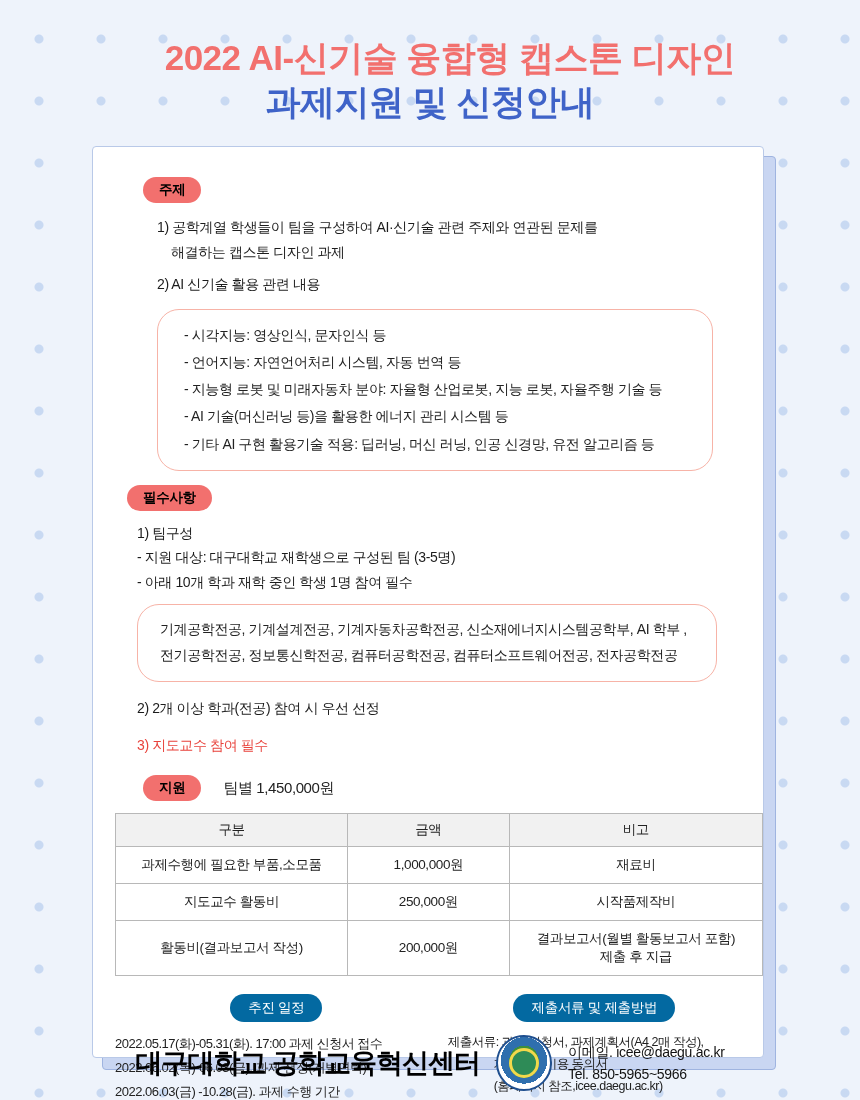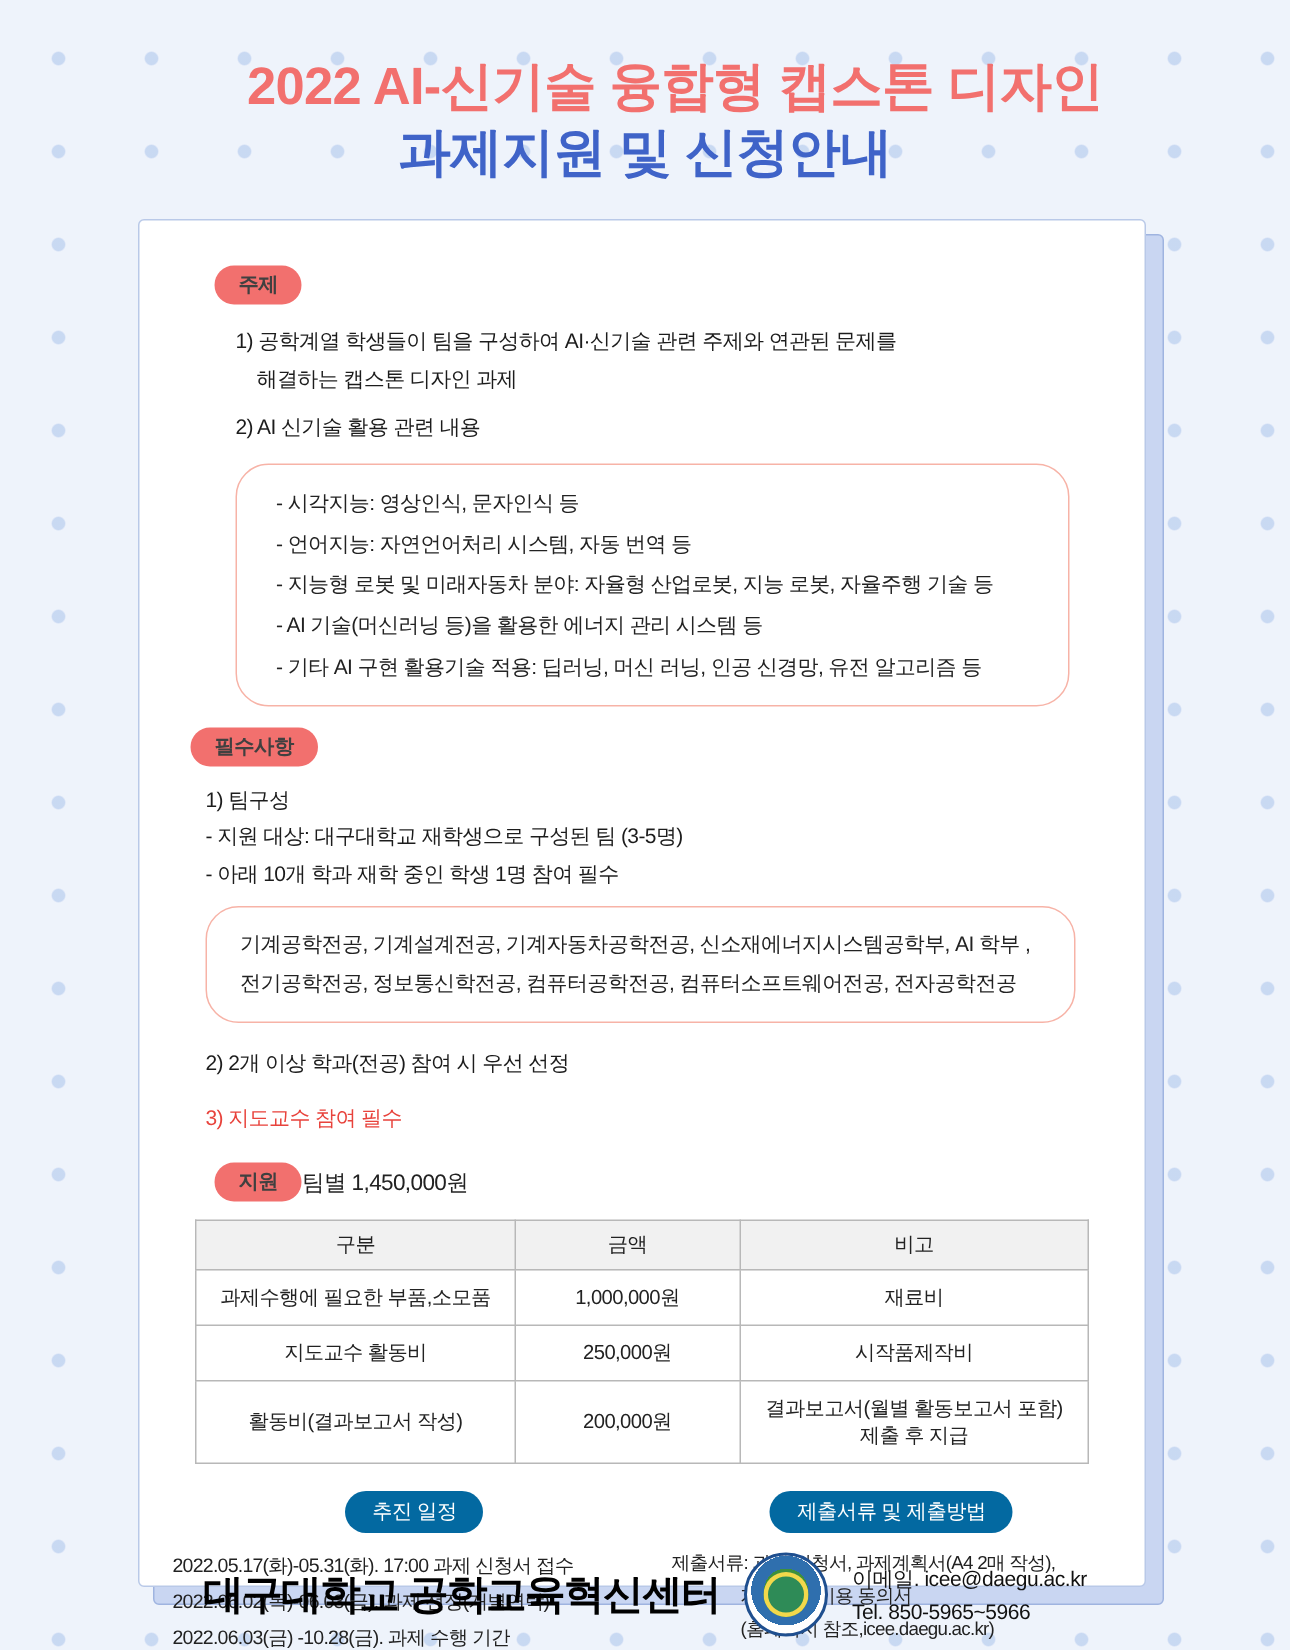--- a/index.html
+++ b/index.html
@@ -63,21 +63,21 @@
     height: 912px;
     background: #ffffff;
     border: 1px solid #b9c9e8;
     border-radius: 4px;
     box-sizing: border-box;
     padding: 14px 22px;
   }
   .pill {
     display: inline-block;
     background: #f2706e;
-    color: #404040;
+    color: #000000;
     font-size: 13.5px;
     font-weight: bold;
     border-radius: 13px;
     padding: 4px 16px;
     letter-spacing: -0.3px;
   }
   .sec-topic { margin: 16px 0 0 28px; }
   .sec-body {
     font-size: 14px;
     line-height: 1.75;
@@ -102,25 +102,25 @@
   }
   .sec-req { margin: 14px 0 0 12px; }
   .req-lines { margin: 10px 0 0 22px; }
   .rounded-box.req {
     margin: 10px 24px 0 22px;
     padding: 12px 22px;
   }
   .rounded-box.req .line { line-height: 1.85; }
   .req-after { margin: 14px 0 0 22px; }
   .red-line { color: #e8433c; margin-top: 12px; }
-  .sec-fund { margin: 18px 0 0 28px; display: flex; align-items: center; gap: 0;}
+  .sec-fund { margin: 18px 0 0 28px; display: flex; align-items: center; gap: 22px;}
   .fund-amount { font-size: 15px; letter-spacing: -0.4px; }
   table.budget {
     margin: 12px auto 0 auto;
-    width: 596px;
+    width: 648px;
     border-collapse: collapse;
     font-size: 13.5px;
     letter-spacing: -0.4px;
     padding-left: 43px;
   }
   table.budget th {
     background: #f1f1f1;
     border: 1px solid #b8b8b8;
     font-weight: normal;
     padding: 7px 4px;

